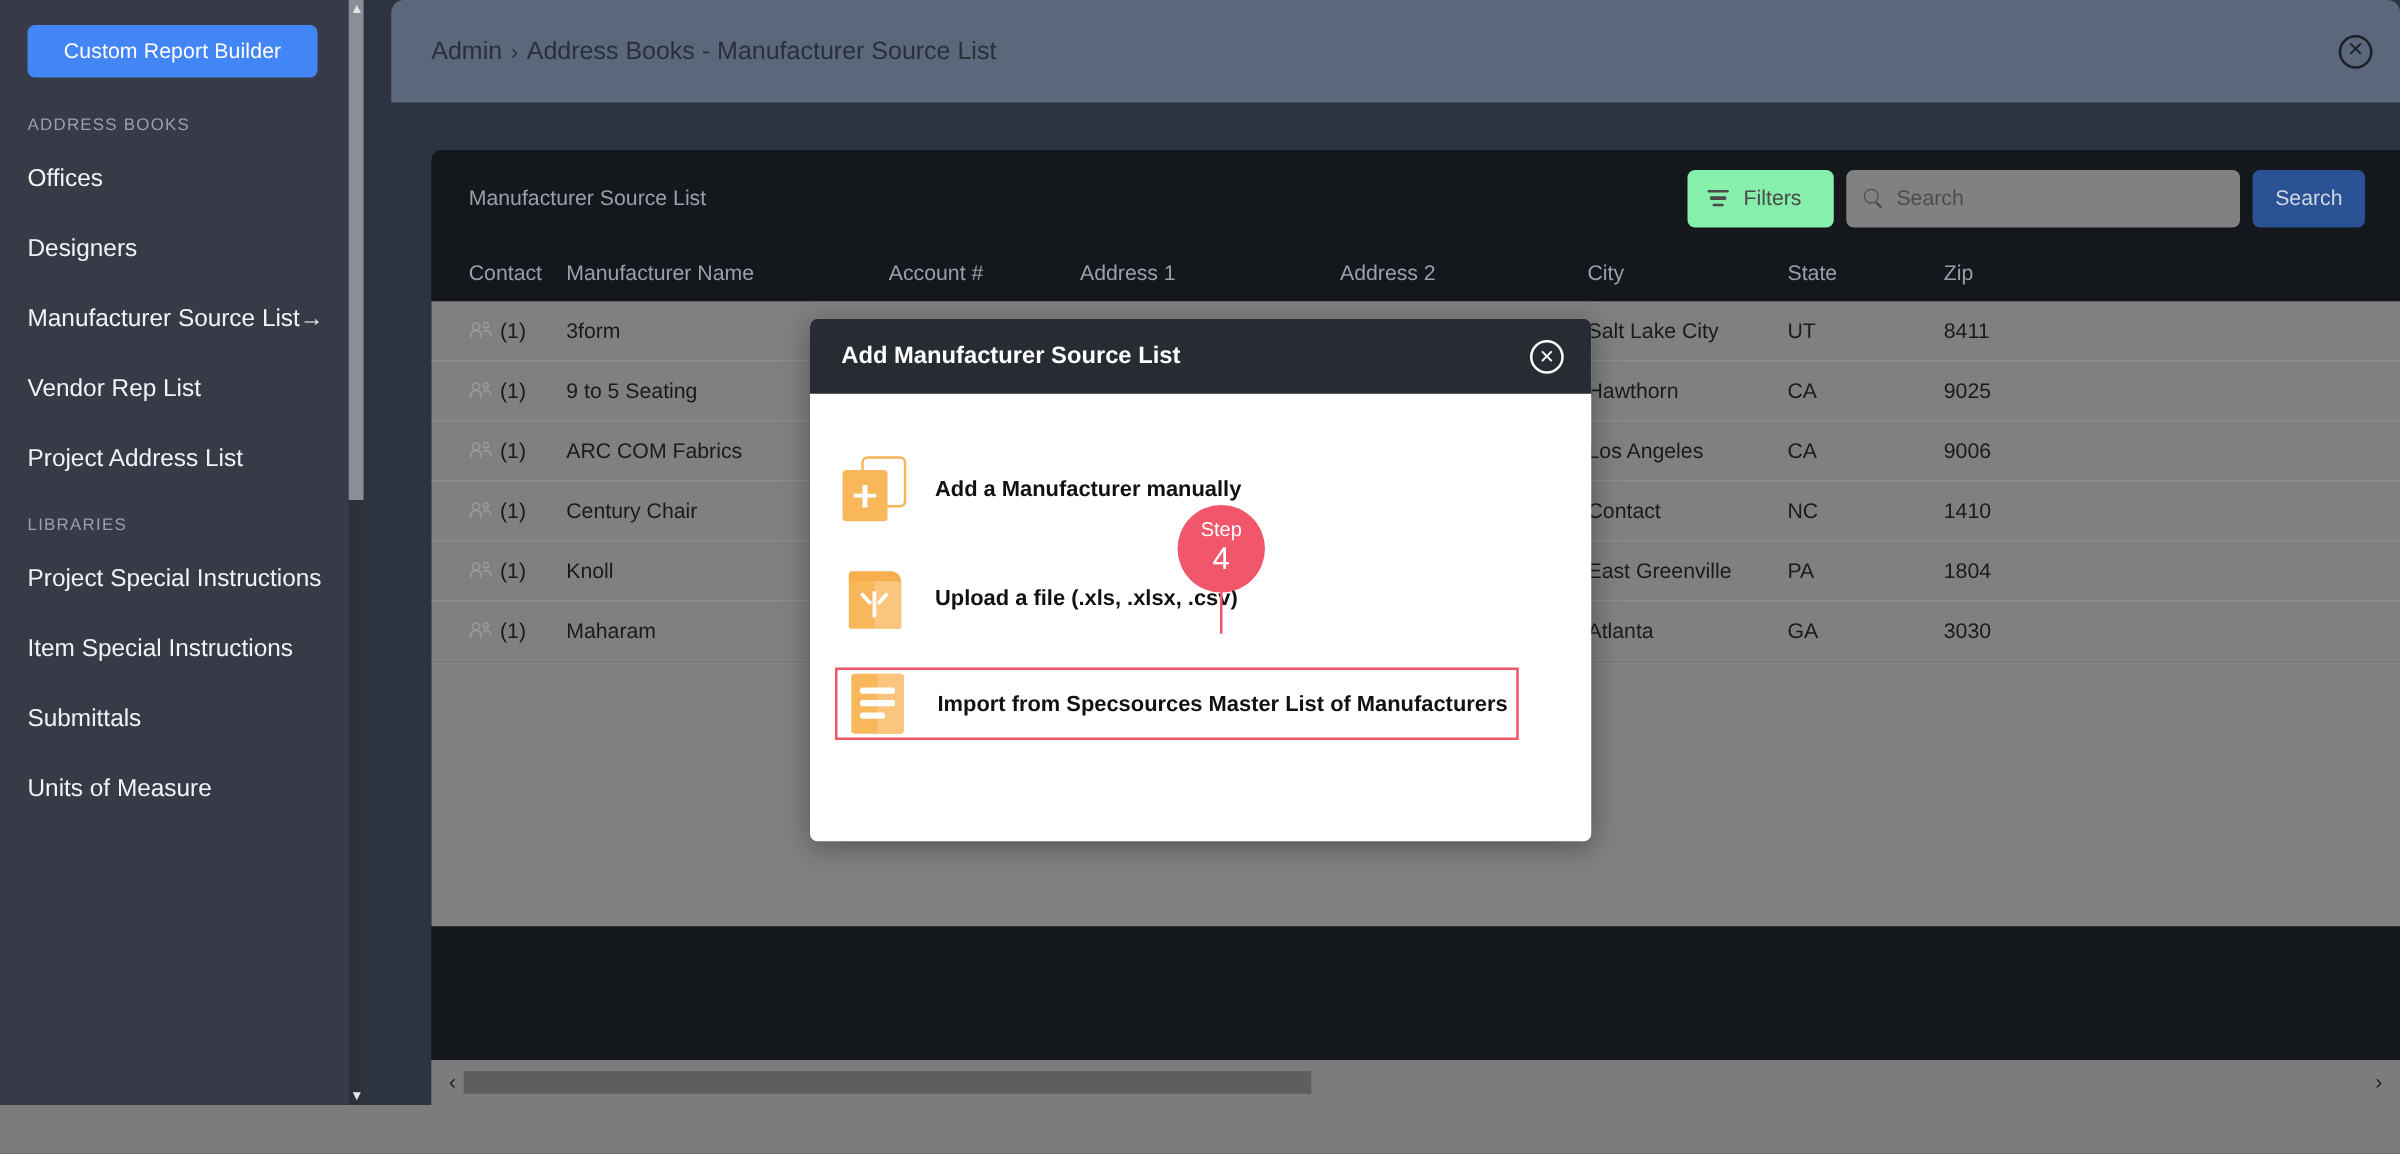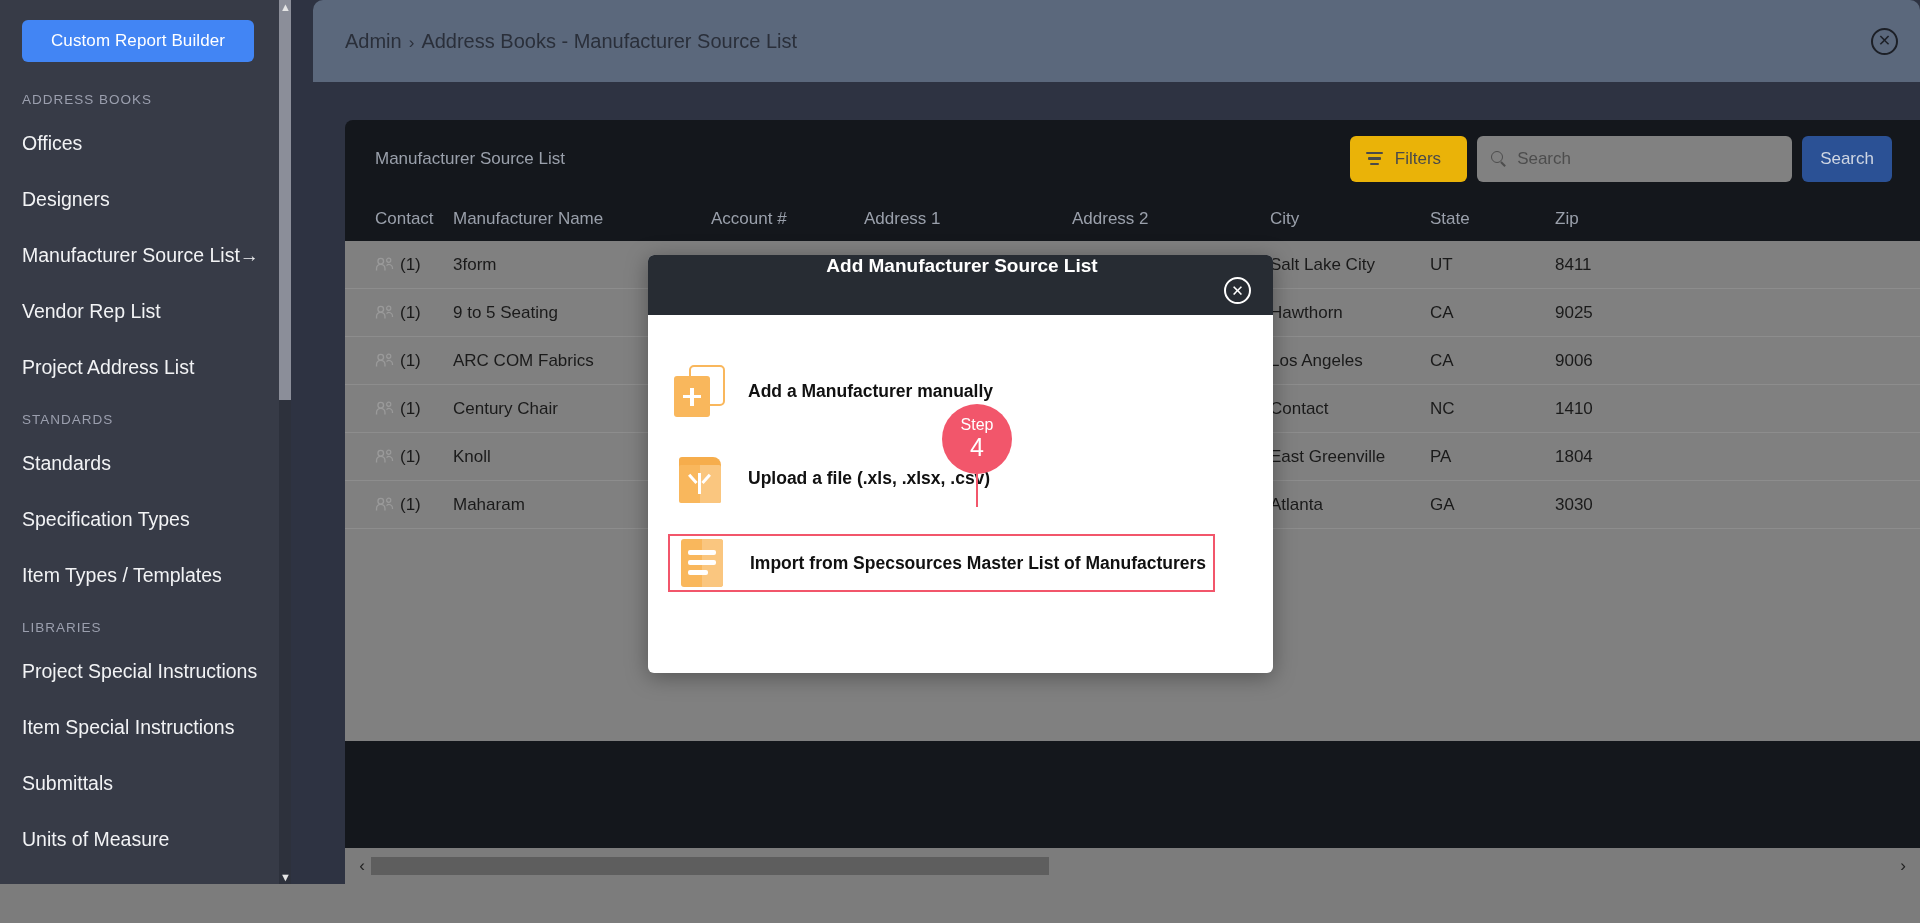--- a/index.html
+++ b/index.html
@@ -112,21 +112,21 @@
     border-radius: 8px 0 0 0;
     z-index: 2; overflow: hidden;
   }
   #card-header {
     height: 77px; display: flex; align-items: center; padding: 0 28px 0 30px;
   }
   #card-title { color: #9aa0ab; font-size: 17px; }
   #card-tools { margin-left: auto; display: flex; align-items: center; gap: 10px; }
   #filters-btn {
     display: flex; align-items: center; gap: 12px;
-    background: #eab308; color: #4a4a4a; border: none; border-radius: 6px;
+    background: #86efac; color: #4a4a4a; border: none; border-radius: 6px;
     height: 46px; padding: 0 26px 0 16px; font-size: 17px; cursor: pointer;
     font-family: "Liberation Sans", sans-serif;
   }
   .filter-icon { display: flex; flex-direction: column; gap: 3.2px; width: 17px; flex: none; }
   .filter-icon i { display: block; height: 2.4px; background: #4a4a4a; border-radius: 1px; }
   .filter-icon i:nth-child(1) { width: 17px; }
   .filter-icon i:nth-child(2) { width: 13px; margin-left: 2px; }
   .filter-icon i:nth-child(3) { width: 9px;  margin-left: 4px; }
   #search-wrap {
     position: relative; width: 315px; height: 46px;
@@ -193,21 +193,21 @@
   #modal-overlay { position: absolute; inset: 0; z-index: 20; pointer-events: none; }
   #modal {
     position: absolute; left: 648px; top: 255px;
     width: 625px; height: 418px;
     background: #ffffff; border-radius: 6px; overflow: visible;
     pointer-events: auto;
     box-shadow: 0 4px 22px rgba(0,0,0,.35);
   }
   #modal-head {
     height: 60px; background: #272c33; border-radius: 6px 6px 0 0;
-    display: flex; align-items: center; padding: 0 22px 0 25px; flex-direction: column;
+    display: flex; align-items: center; padding: 0 22px 0 25px;
   }
   #modal-title { color: #fff; font-size: 19px; font-weight: bold; }
   #modal-close {
     margin-left: auto; width: 27px; height: 27px; border-radius: 50%;
     border: 2px solid #fff; color: #fff;
     display: flex; align-items: center; justify-content: center;
     font-size: 15px; line-height: 1; cursor: pointer; background: transparent;
   }
   #modal-body { padding: 45px 0 12px 0; position: relative; }
   .opt-row {
@@ -315,32 +315,20 @@
           </div>
           <div class="nav-item">
             <span class="lbl">Manufacturer Source List</span>
             <span class="nav-arrow">→</span>
           </div>
           <div class="nav-item">
             <span class="lbl">Vendor Rep List</span>
           </div>
           <div class="nav-item">
             <span class="lbl">Project Address List</span>
-          </div>
-        </div>
-        <div class="nav-section">
-          <div class="nav-head">STANDARDS</div>
-          <div class="nav-item">
-            <span class="lbl">Standards</span>
-          </div>
-          <div class="nav-item">
-            <span class="lbl">Specification Types</span>
-          </div>
-          <div class="nav-item">
-            <span class="lbl">Item Types / Templates</span>
           </div>
         </div>
         <div class="nav-section">
           <div class="nav-head">LIBRARIES</div>
           <div class="nav-item">
             <span class="lbl">Project Special Instructions</span>
           </div>
           <div class="nav-item">
             <span class="lbl">Item Special Instructions</span>
           </div>

